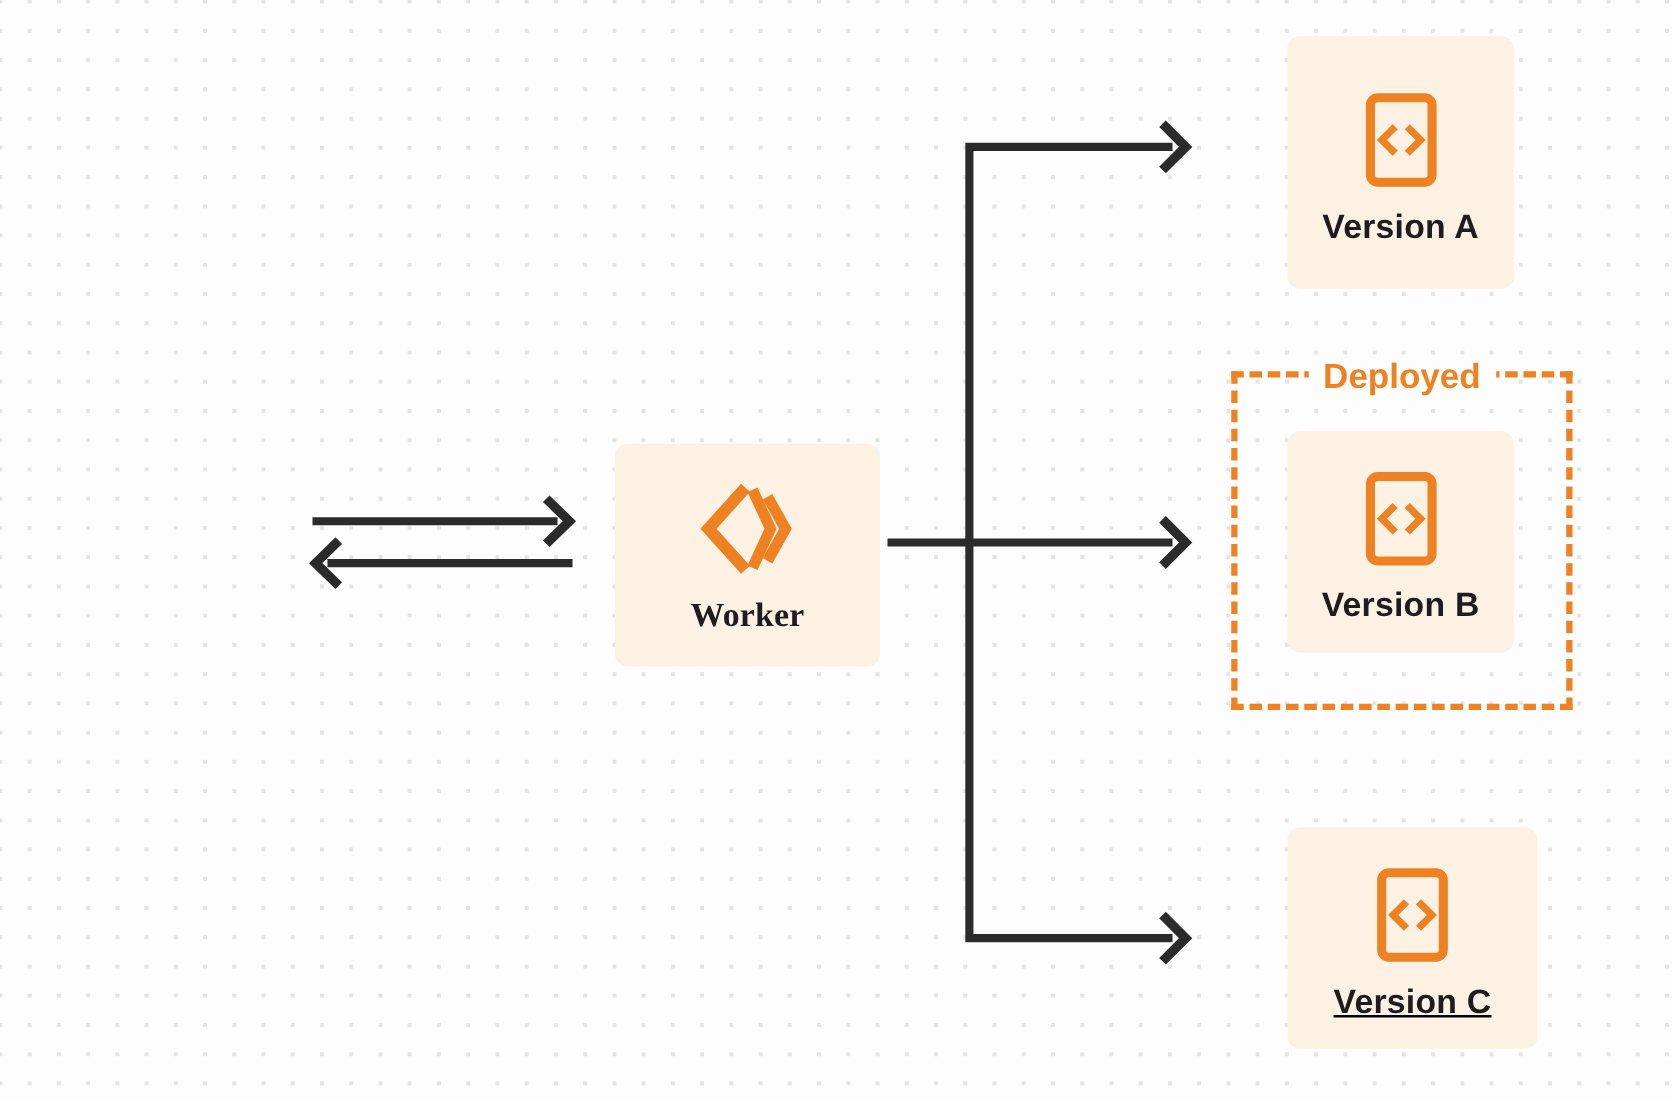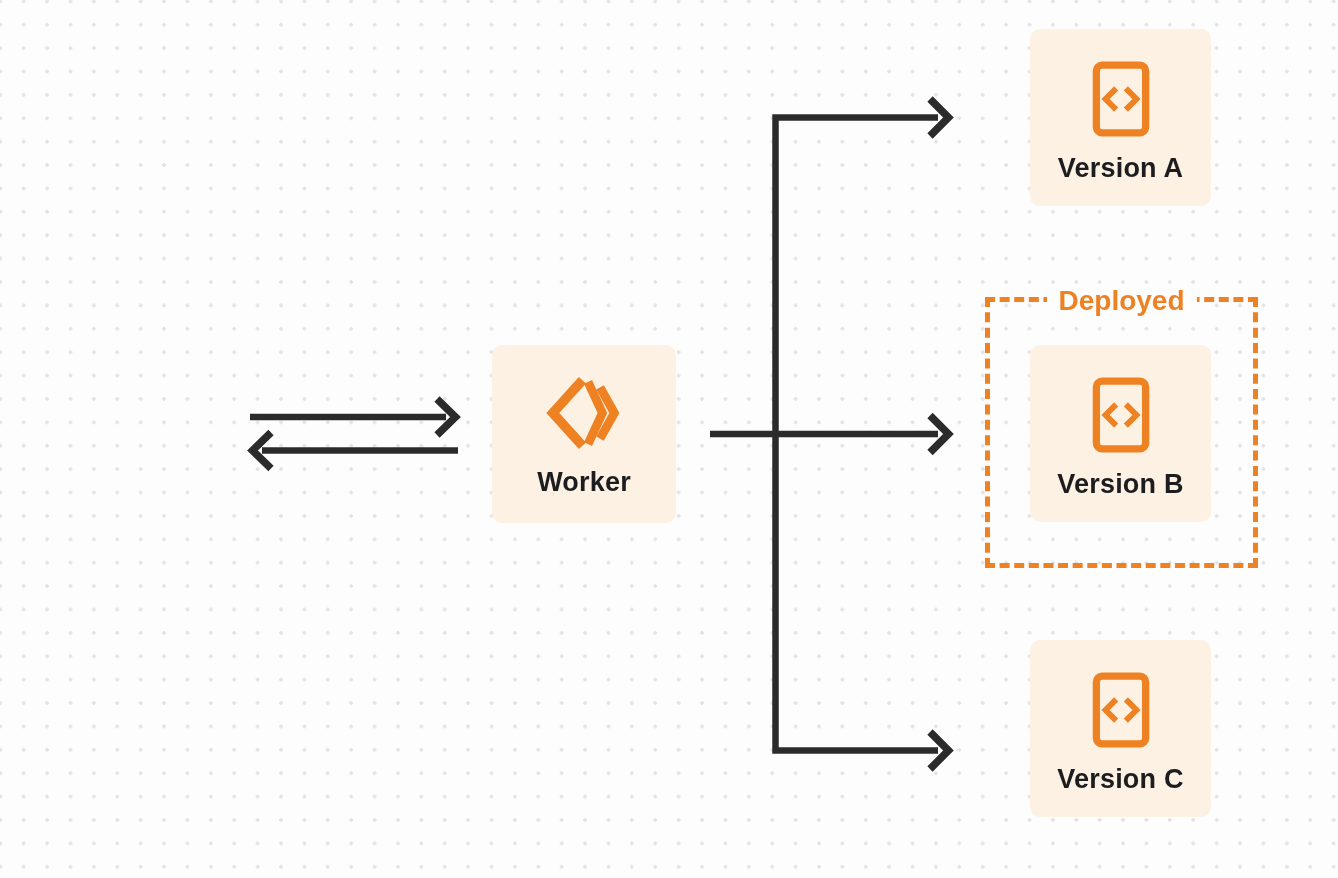--- a/index.html
+++ b/index.html
@@ -94,30 +94,30 @@
 
     <path class="shaft" d="M710 434 H938"></path>
     <path class="head" d="M930 415.5 L948.5 434 L930 452.5"></path>
 
     <path class="shaft" d="M938 117.5 H775.5 V750.5 H938"></path>
     <path class="head" d="M930 99 L948.5 117.5 L930 136"></path>
     <path class="head" d="M930 732 L948.5 750.5 L930 769"></path>
   </svg>
 
 
-  <div class="node cream" style="left:492px;top:345px;width:184px;height:178px;">
+  <div class="node cream" style="left:492px;top:355px;width:212px;height:178px;font-family:Liberation Serif, serif;">
     <svg class="worker-icon" width="80" height="80" viewBox="0 0 100 100">
       <polyline points="48,9 11,50 48,91" stroke-width="12"></polyline>
       <polyline points="55,11 73,50 55,89" stroke-width="11"></polyline>
       <polyline points="70,18 88,50 70,82" stroke-width="11"></polyline>
     </svg>
     <div class="node-label">Worker</div>
   </div>
 
-  <div class="node cream" style="left:1030px;top:29px;width:181px;height:177px;">
+  <div class="node cream" style="left:1030px;top:29px;width:181px;height:202px;">
     <svg class="doc-icon" width="58" height="76" viewBox="0 0 60 78">
       <rect x="4.5" y="4" width="51" height="70" rx="6" stroke-width="7.5"></rect>
       <polyline points="25,28 14,39 25,50" stroke-width="6"></polyline>
       <polyline points="35,28 46,39 35,50" stroke-width="6"></polyline>
     </svg>
     <div class="node-label">Version A</div>
   </div>
 
   <div class="deployed-box">
     <span class="deployed-label">Deployed</span>
@@ -125,21 +125,21 @@
 
   <div class="node cream" style="left:1030px;top:345px;width:181px;height:177px;z-index:2;">
     <svg class="doc-icon" width="58" height="76" viewBox="0 0 60 78">
       <rect x="4.5" y="4" width="51" height="70" rx="6" stroke-width="7.5"></rect>
       <polyline points="25,28 14,39 25,50" stroke-width="6"></polyline>
       <polyline points="35,28 46,39 35,50" stroke-width="6"></polyline>
     </svg>
     <div class="node-label">Version B</div>
   </div>
 
-  <div class="node cream" style="left:1030px;top:640px;width:181px;height:177px;">
+  <div class="node cream" style="left:1030px;top:662px;width:200px;height:177px;text-decoration:underline;">
     <svg class="doc-icon" width="58" height="76" viewBox="0 0 60 78">
       <rect x="4.5" y="4" width="51" height="70" rx="6" stroke-width="7.5"></rect>
       <polyline points="25,28 14,39 25,50" stroke-width="6"></polyline>
       <polyline points="35,28 46,39 35,50" stroke-width="6"></polyline>
     </svg>
     <div class="node-label">Version C</div>
   </div>
 
 
 </div>

